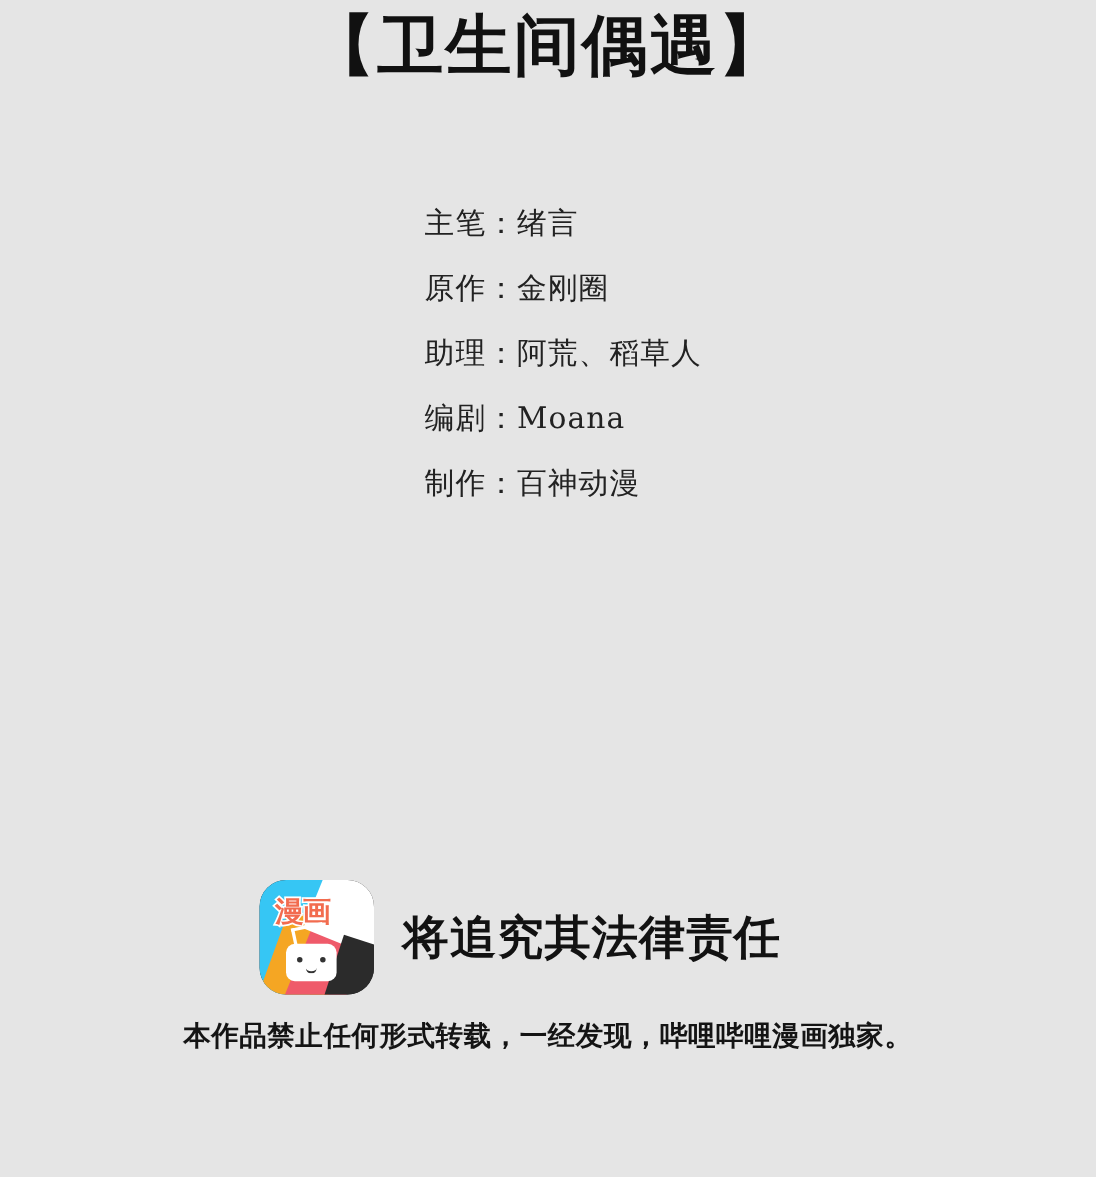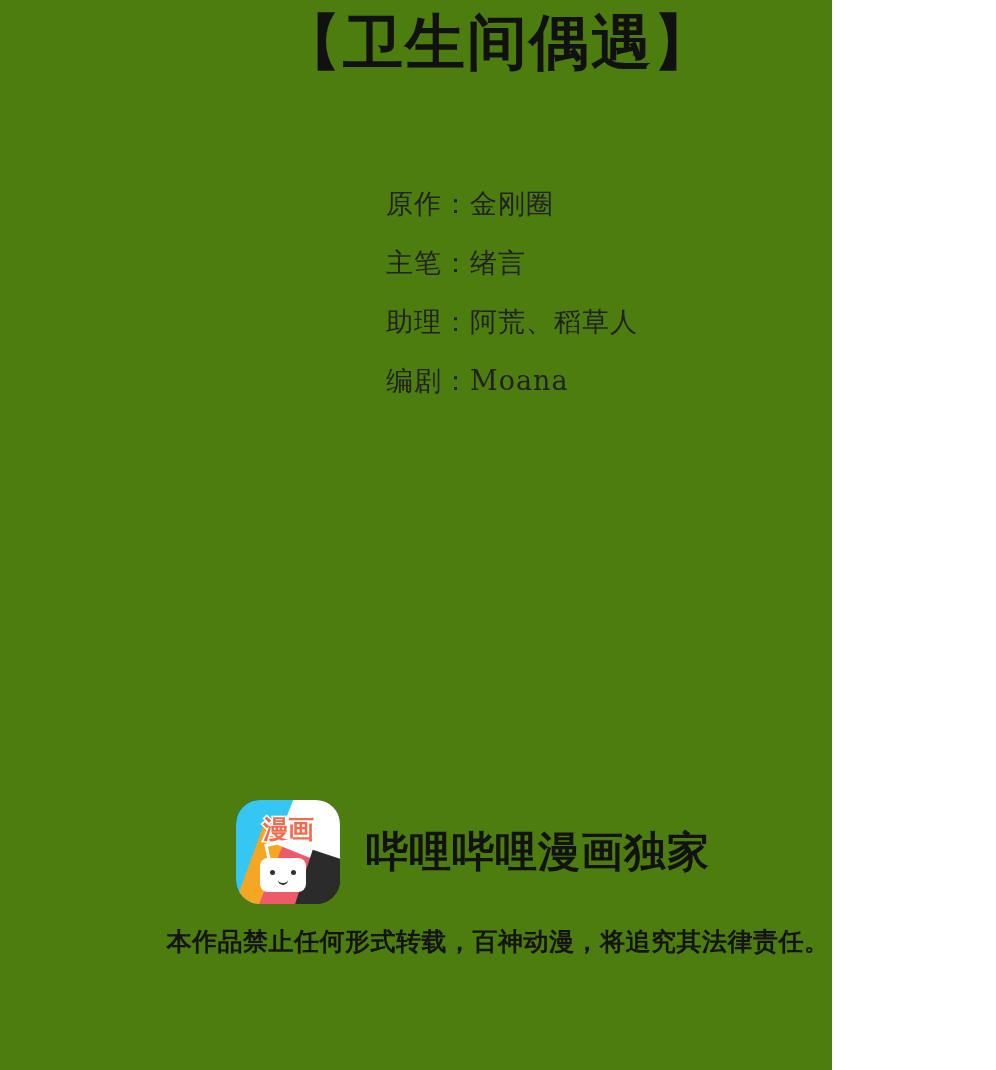--- a/index.html
+++ b/index.html
@@ -10,24 +10,24 @@
   body {
     width: 996px;
     height: 1070px;
     font-family: "DejaVu Serif", "Liberation Serif", serif;
     color: #1a1a1a;
     position: relative;
     overflow: hidden;
   }
 
   .page {
-    width: 832px;
+    width: 996px;
     height: 1070px;
     position: relative;
-    background: #4d7c0f;
+    background: #e5e5e5;
   }
 
   
   .title {
     position: absolute;
     top: 8px;
     left: 0;
     width: 996px;
     text-align: center;
     font-family: "DejaVu Serif", "Liberation Serif", serif;
@@ -106,21 +106,21 @@
   .logo .shard-e {
     position: absolute;
     right: -24px; bottom: -26px;
     width: 64px; height: 72px;
     background: #2b2b2b;
     transform: rotate(18deg);
   }
   
   .logo .mark {
     position: absolute;
-    left: 27px;
+    left: 14px;
     top: 16px;
     font-family: "DejaVu Serif", "Liberation Serif", serif;
     font-size: 26px;
     font-weight: 700;
     color: #f26c4f;
     -webkit-text-stroke: 3px #ffffff;
     paint-order: stroke fill;
     letter-spacing: -1px;
     line-height: 1;
     z-index: 3;
@@ -193,39 +193,40 @@
   }
 </style>
 </head>
 <body>
 
 <div class="page">
 
   <div class="title">【卫生间偶遇】</div>
 
   <div class="credits">
+    <div class="credit-row">主笔：绪言</div>
     <div class="credit-row">原作：金刚圈</div>
-    <div class="credit-row">主笔：绪言</div>
     <div class="credit-row">助理：阿荒、稻草人</div>
     <div class="credit-row">编剧：Moana</div>
+    <div class="credit-row">制作：百神动漫</div>
   </div>
 
   <div class="brand-row">
     <div class="logo">
       <div class="shard-a"></div>
       <div class="shard-b"></div>
       <div class="shard-c"></div>
       <div class="shard-d"></div>
       <div class="shard-e"></div>
       <div class="mark">漫画</div>
       <div class="antenna"></div>
       <div class="face">
         <span class="eye l"></span>
         <span class="eye r"></span>
         <span class="mouth"></span>
       </div>
     </div>
-    <div class="brand-text">哔哩哔哩漫画独家</div>
+    <div class="brand-text">将追究其法律责任</div>
   </div>
 
-  <div class="notice">本作品禁止任何形式转载，百神动漫，将追究其法律责任。</div>
+  <div class="notice">本作品禁止任何形式转载，一经发现，哔哩哔哩漫画独家。</div>
 
 </div>
 
 </body></html>

